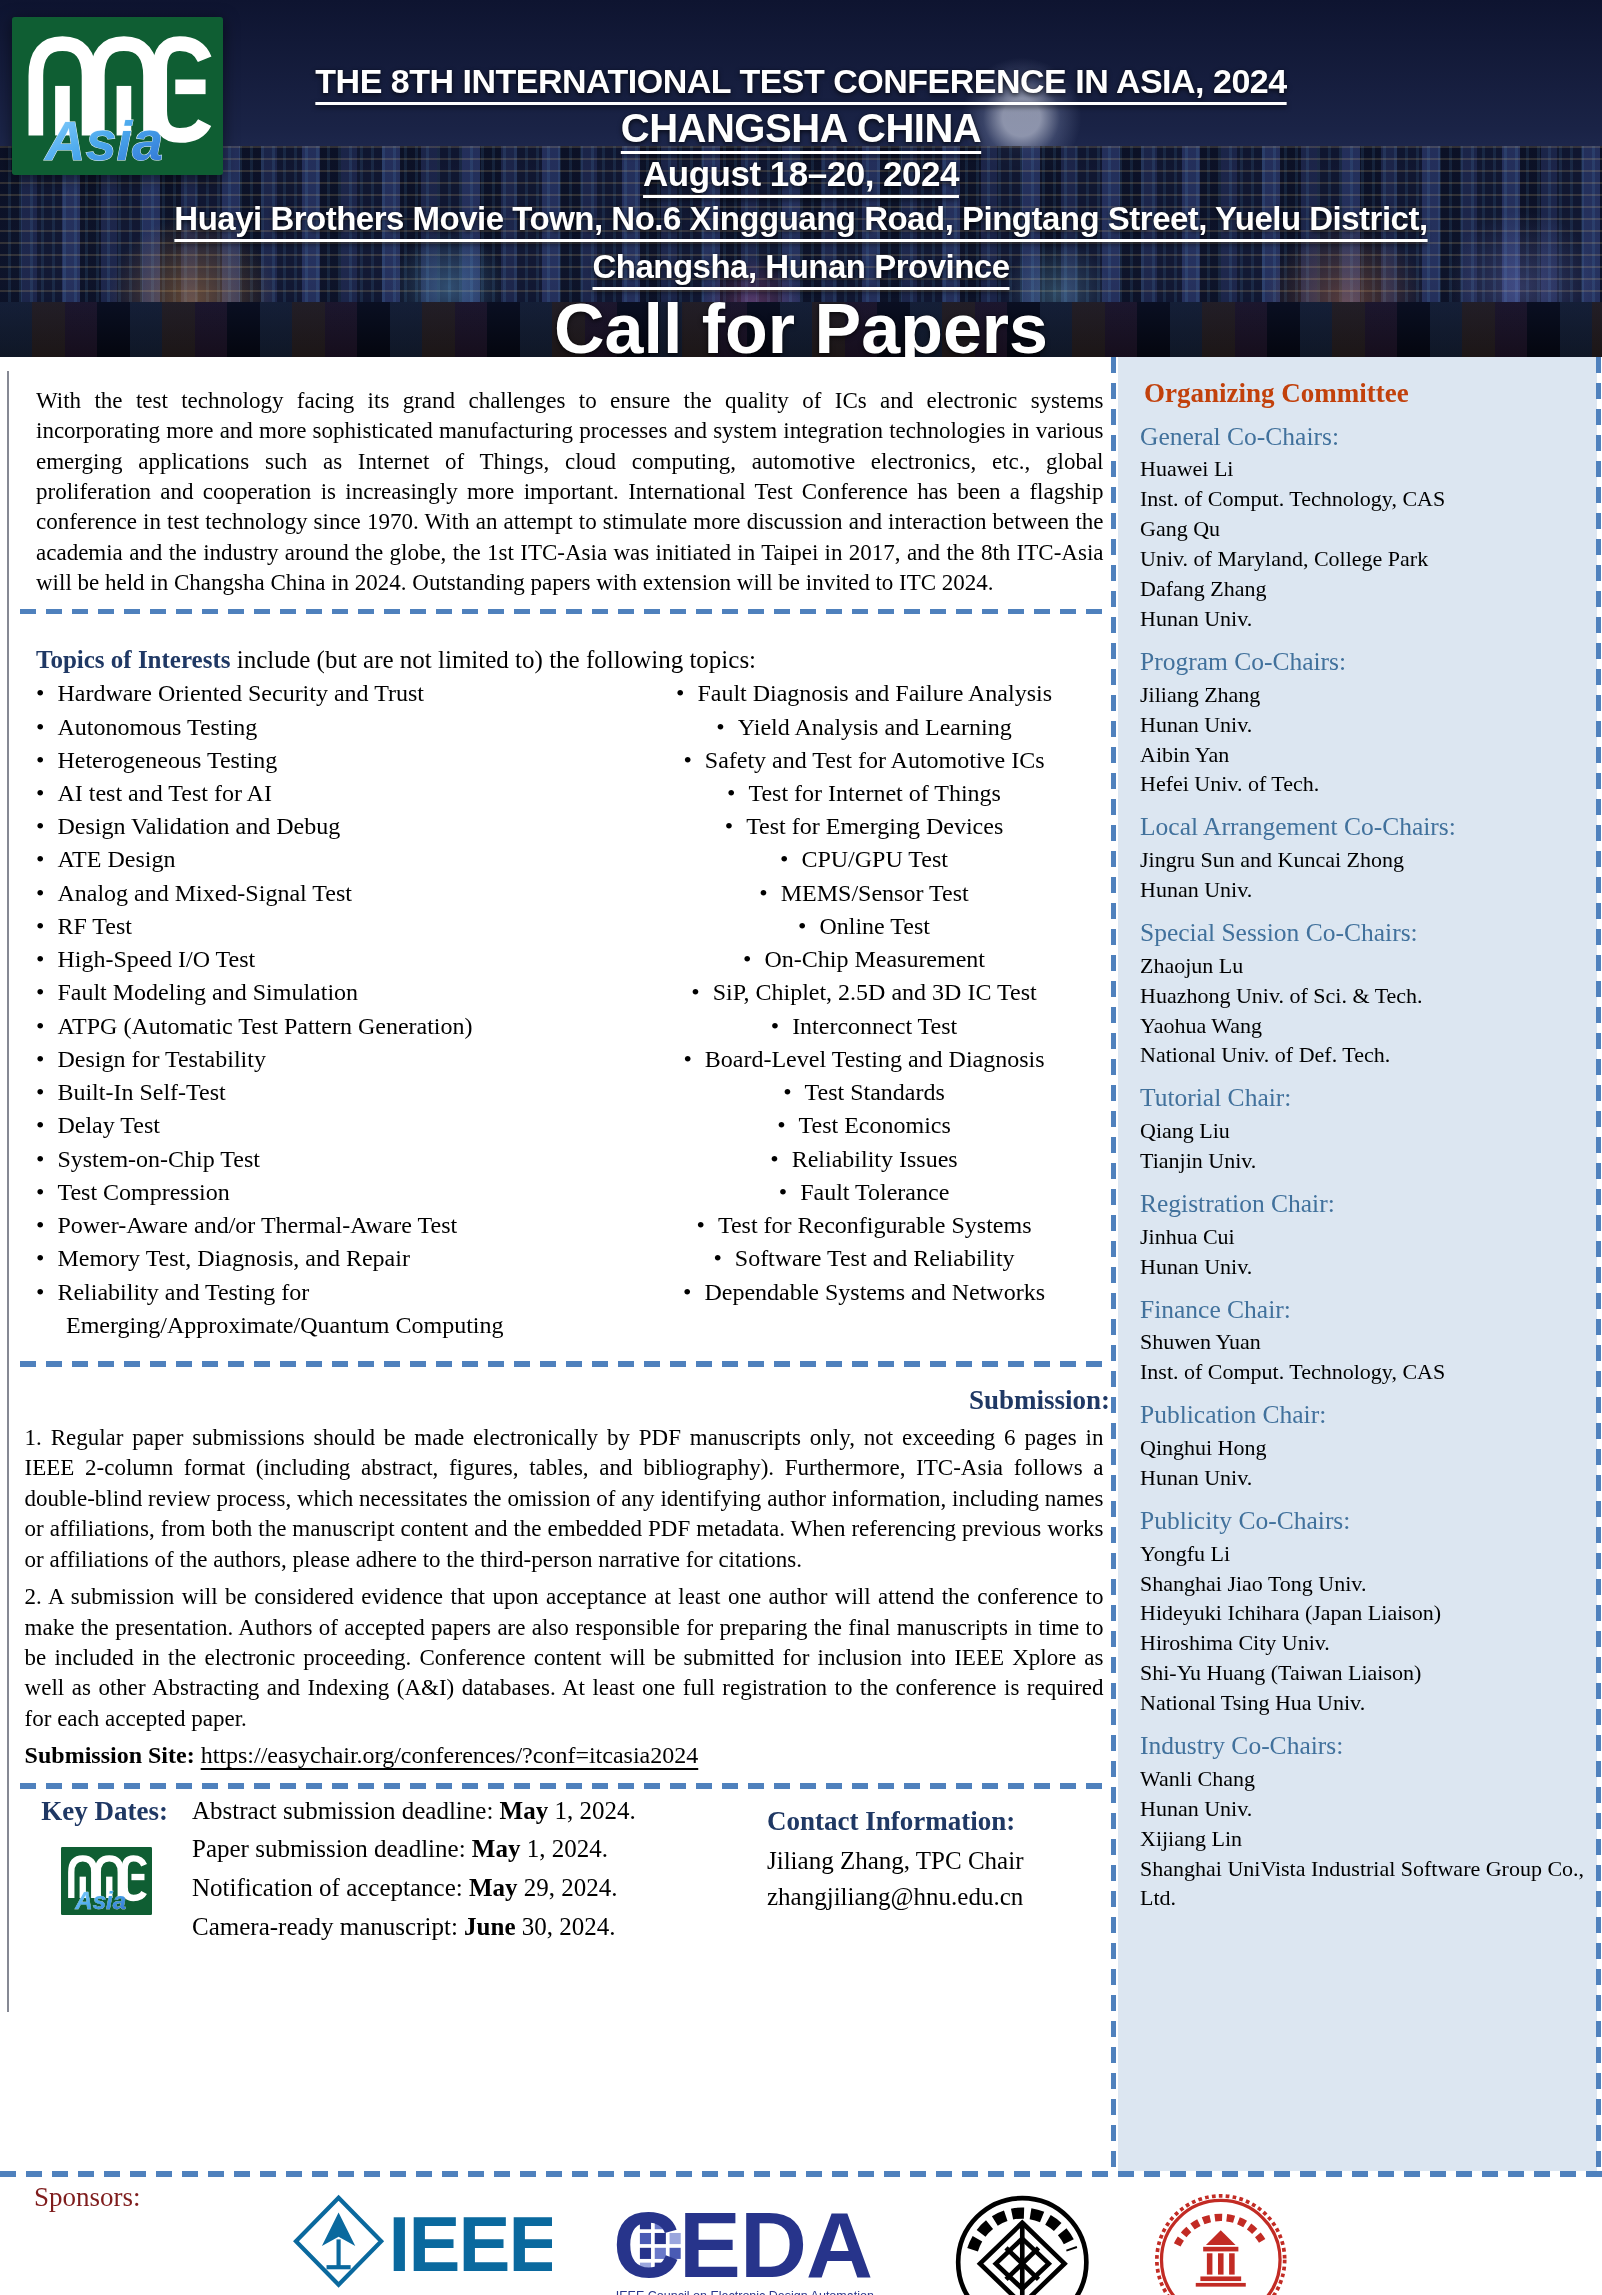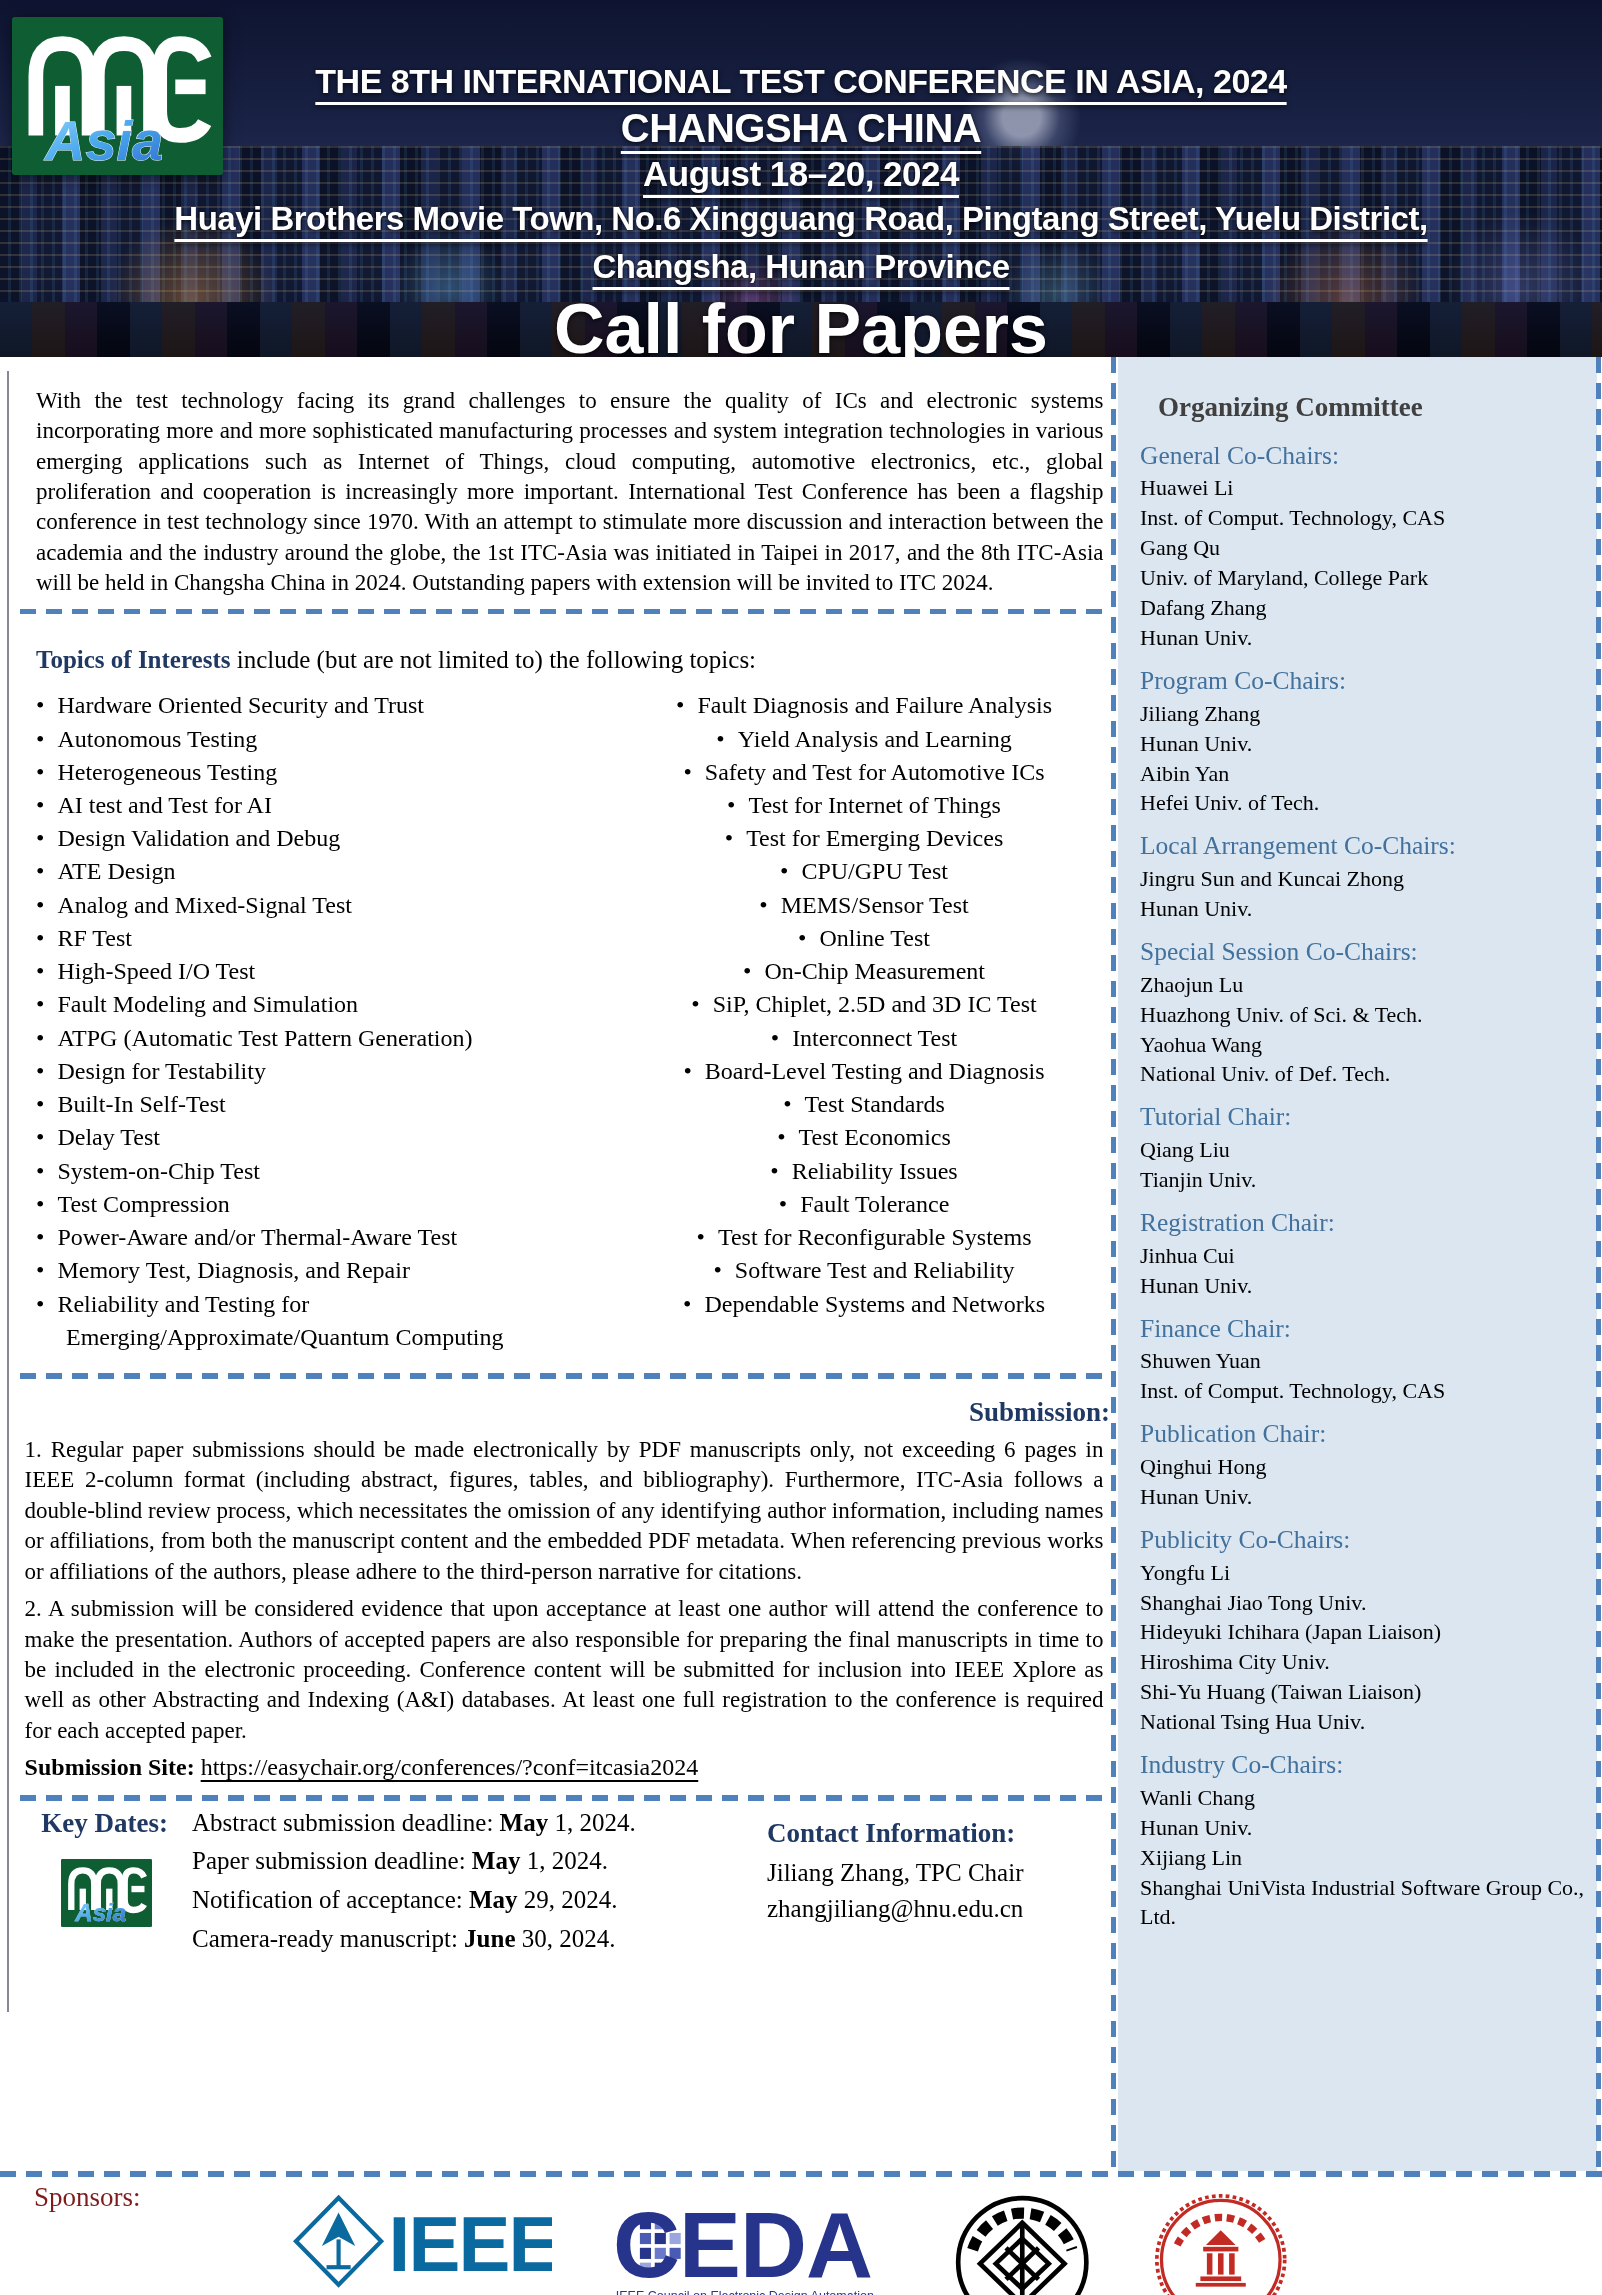--- a/index.html
+++ b/index.html
@@ -51,21 +51,21 @@
   .hdash{height:5.6px;background:repeating-linear-gradient(90deg,#4f81bd 0 16px,transparent 16px 26px);}
   .vdash{position:absolute;width:5.1px;background:repeating-linear-gradient(180deg,#4f81bd 0 16px,transparent 16px 26px);}
   .leftline{position:absolute;left:7.4px;top:371px;width:1.4px;height:1641px;background:rgba(35,40,60,.55);}
 
   
   .main{position:absolute;left:20px;top:357px;width:1090px;}
   .intro{margin:29px 6.5px 0 16px;font-size:23px;line-height:1.32;text-align:justify;}
   .sep1{margin:10.2px 0 0 0;}
   .topics-head{margin:32px 0 0 16px;font-size:25px;}
   .topics-head b{color:#1f3864;}
-  .tcols{display:flex;margin:15px 0 0 16px;}
+  .tcols{display:flex;margin:3px 0 0 16px;}
   .tcol{width:582px;} .tcol2{flex:1;text-align:center;}
   ul.topics{list-style:none;margin:0;padding:0;font-size:24px;line-height:1.385;}
   ul.topics li{padding-left:30px;text-indent:-30px;}
   ul.topics li:before{content:"\2022";margin-right:13px;}
   .sep2{margin-top:19.5px;}
   .sub-head{margin:17.6px 0 0 4.6px;font-size:27px;color:#1f3864;font-weight:bold;text-align:right;}
   .sub-p{margin:7.4px 6.5px 0 4.6px;font-size:23px;line-height:1.32;text-align:justify;}
   .site-line{margin:8.3px 0 0 4.6px;font-size:24px;}
   .site-line b{color:#000;}
   .site-line a{color:#000;text-decoration:underline;text-decoration-thickness:1.9px;text-underline-offset:4.6px;}
@@ -73,21 +73,21 @@
   .kd{position:relative;height:160px;}
   .kd-label{position:absolute;left:21.3px;top:7.4px;font-size:27px;font-weight:bold;color:#1f3864;}
   .kd-lines{position:absolute;left:172px;top:2.8px;font-size:25px;line-height:1.55;}
   .contact{position:absolute;left:747px;top:16.7px;width:343px;}
   .contact h4{margin:0 0 6.5px 0;font-size:27px;color:#1f3864;font-family:"Liberation Serif",serif;}
   .contact div{font-size:25px;line-height:1.45;}
 
   
   .panel{position:absolute;left:1118px;top:357px;width:479px;height:1814px;
          background:#dce6f1;box-sizing:border-box;padding:16.7px 12px 0 22px;}
-  .panel h2{margin:18px;font-size:27px;font-family:"Liberation Serif",serif;color:#404040;}
+  .panel h2{margin:4px;font-size:27px;font-family:"Liberation Serif",serif;color:#c2410c;}
   .group{margin-top:13px;}
   .role{font-size:25.5px;color:#41719c;margin-bottom:2.8px;}
   .member{font-size:22px;line-height:1.36;color:#000;}
 
   
   .footdash{position:absolute;left:0;top:2171px;width:1602px;}
   .sponsors-head{position:absolute;left:34px;top:2182px;font-size:27px;font-weight:normal;color:#7f1d1d;}
   .slogo{position:absolute;top:2194px;}
   .slogo.ieee{left:292px;} .slogo.ceda{left:613px;} .slogo.ccf{left:954px;} .slogo.hnu{left:1155px;}
 

